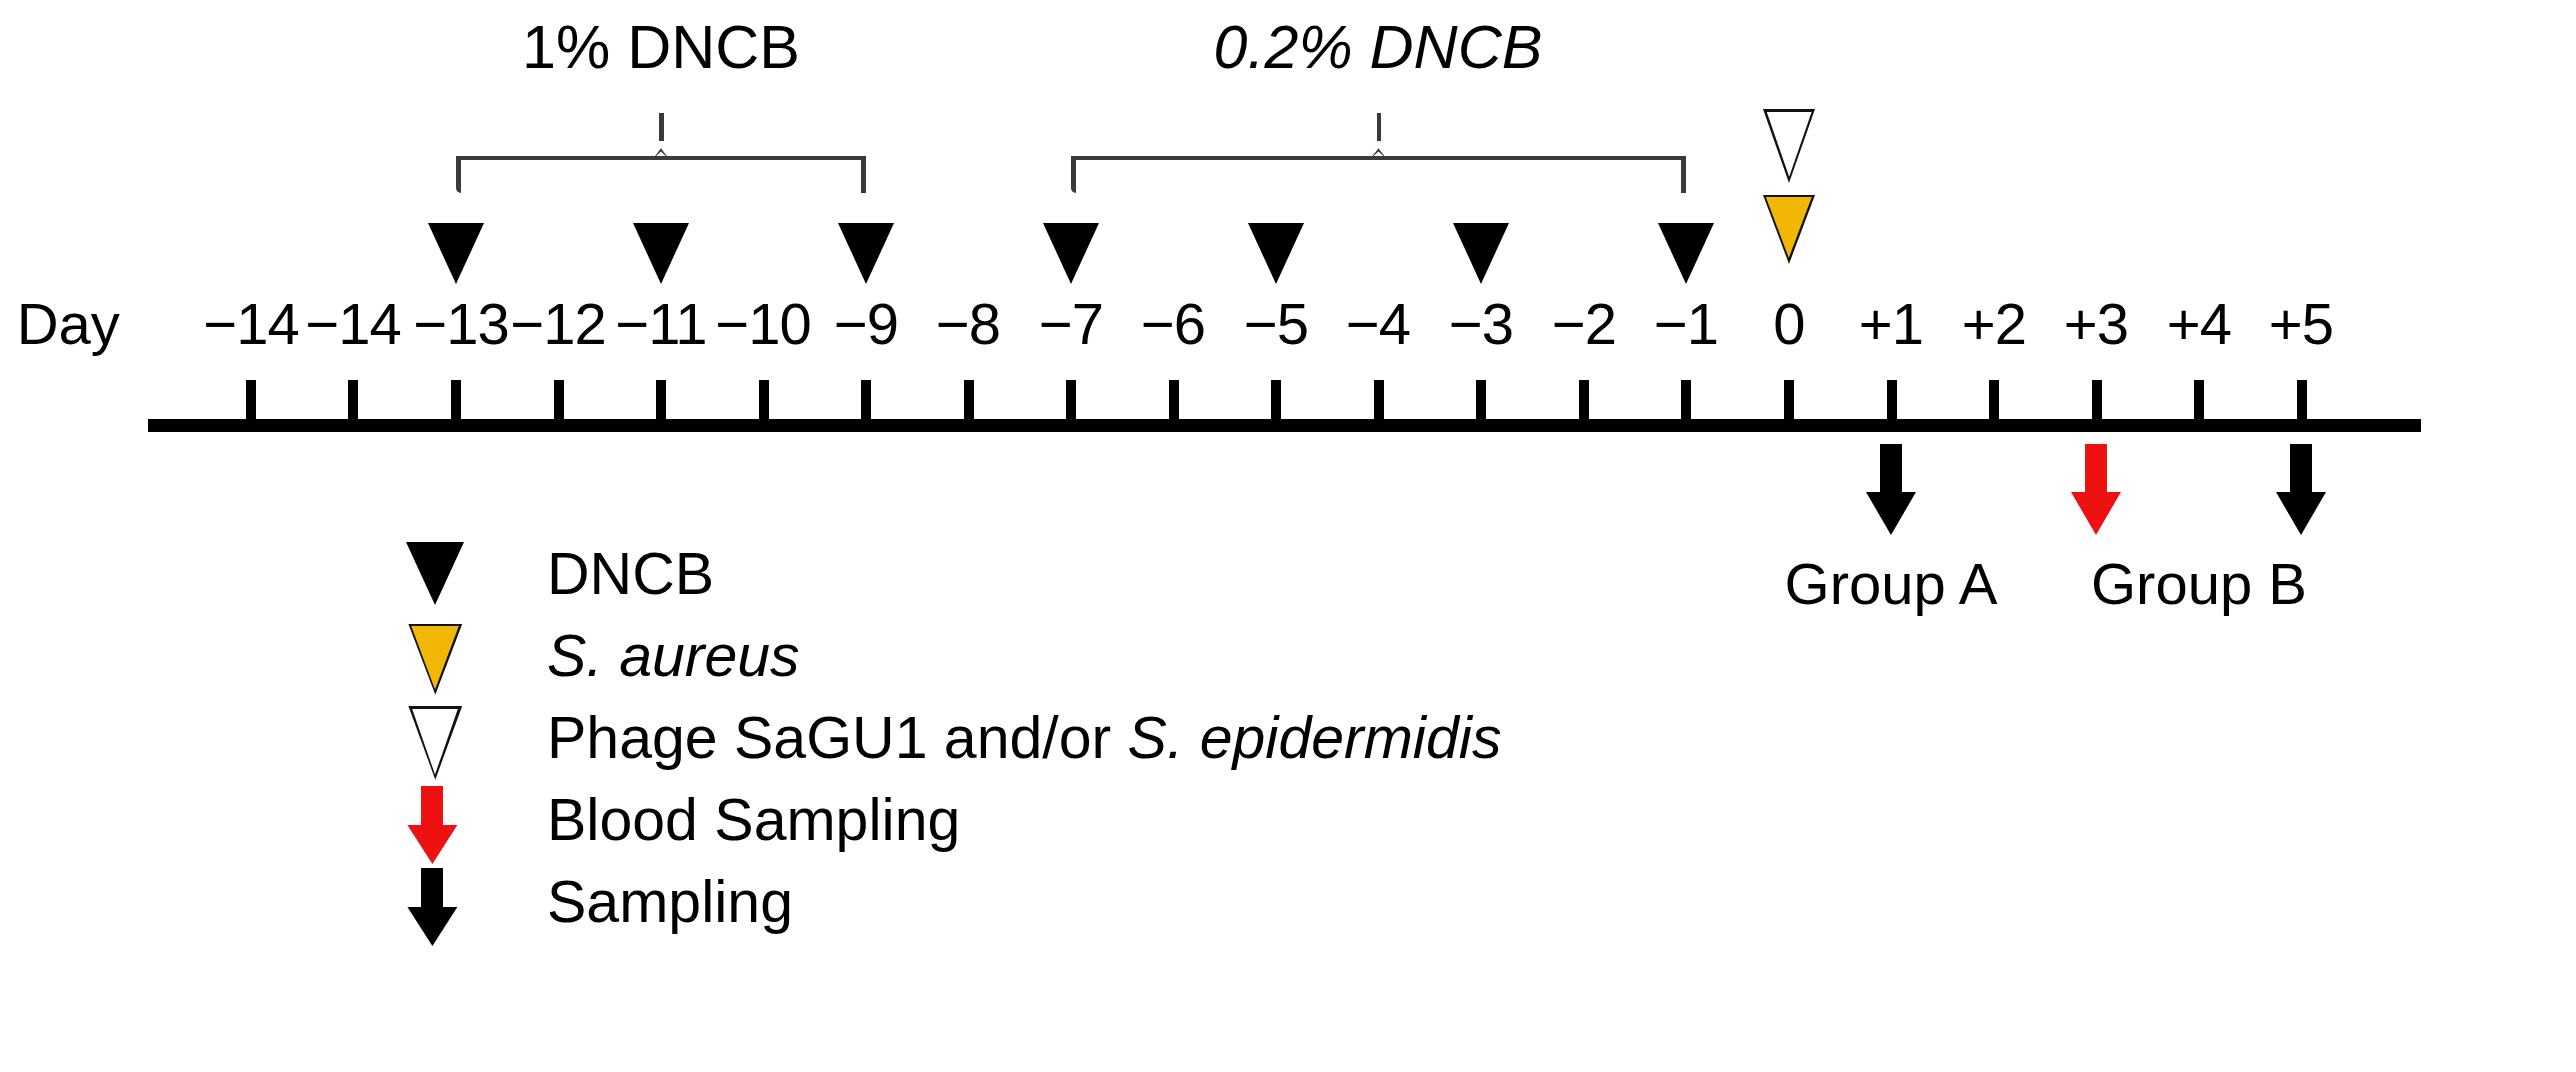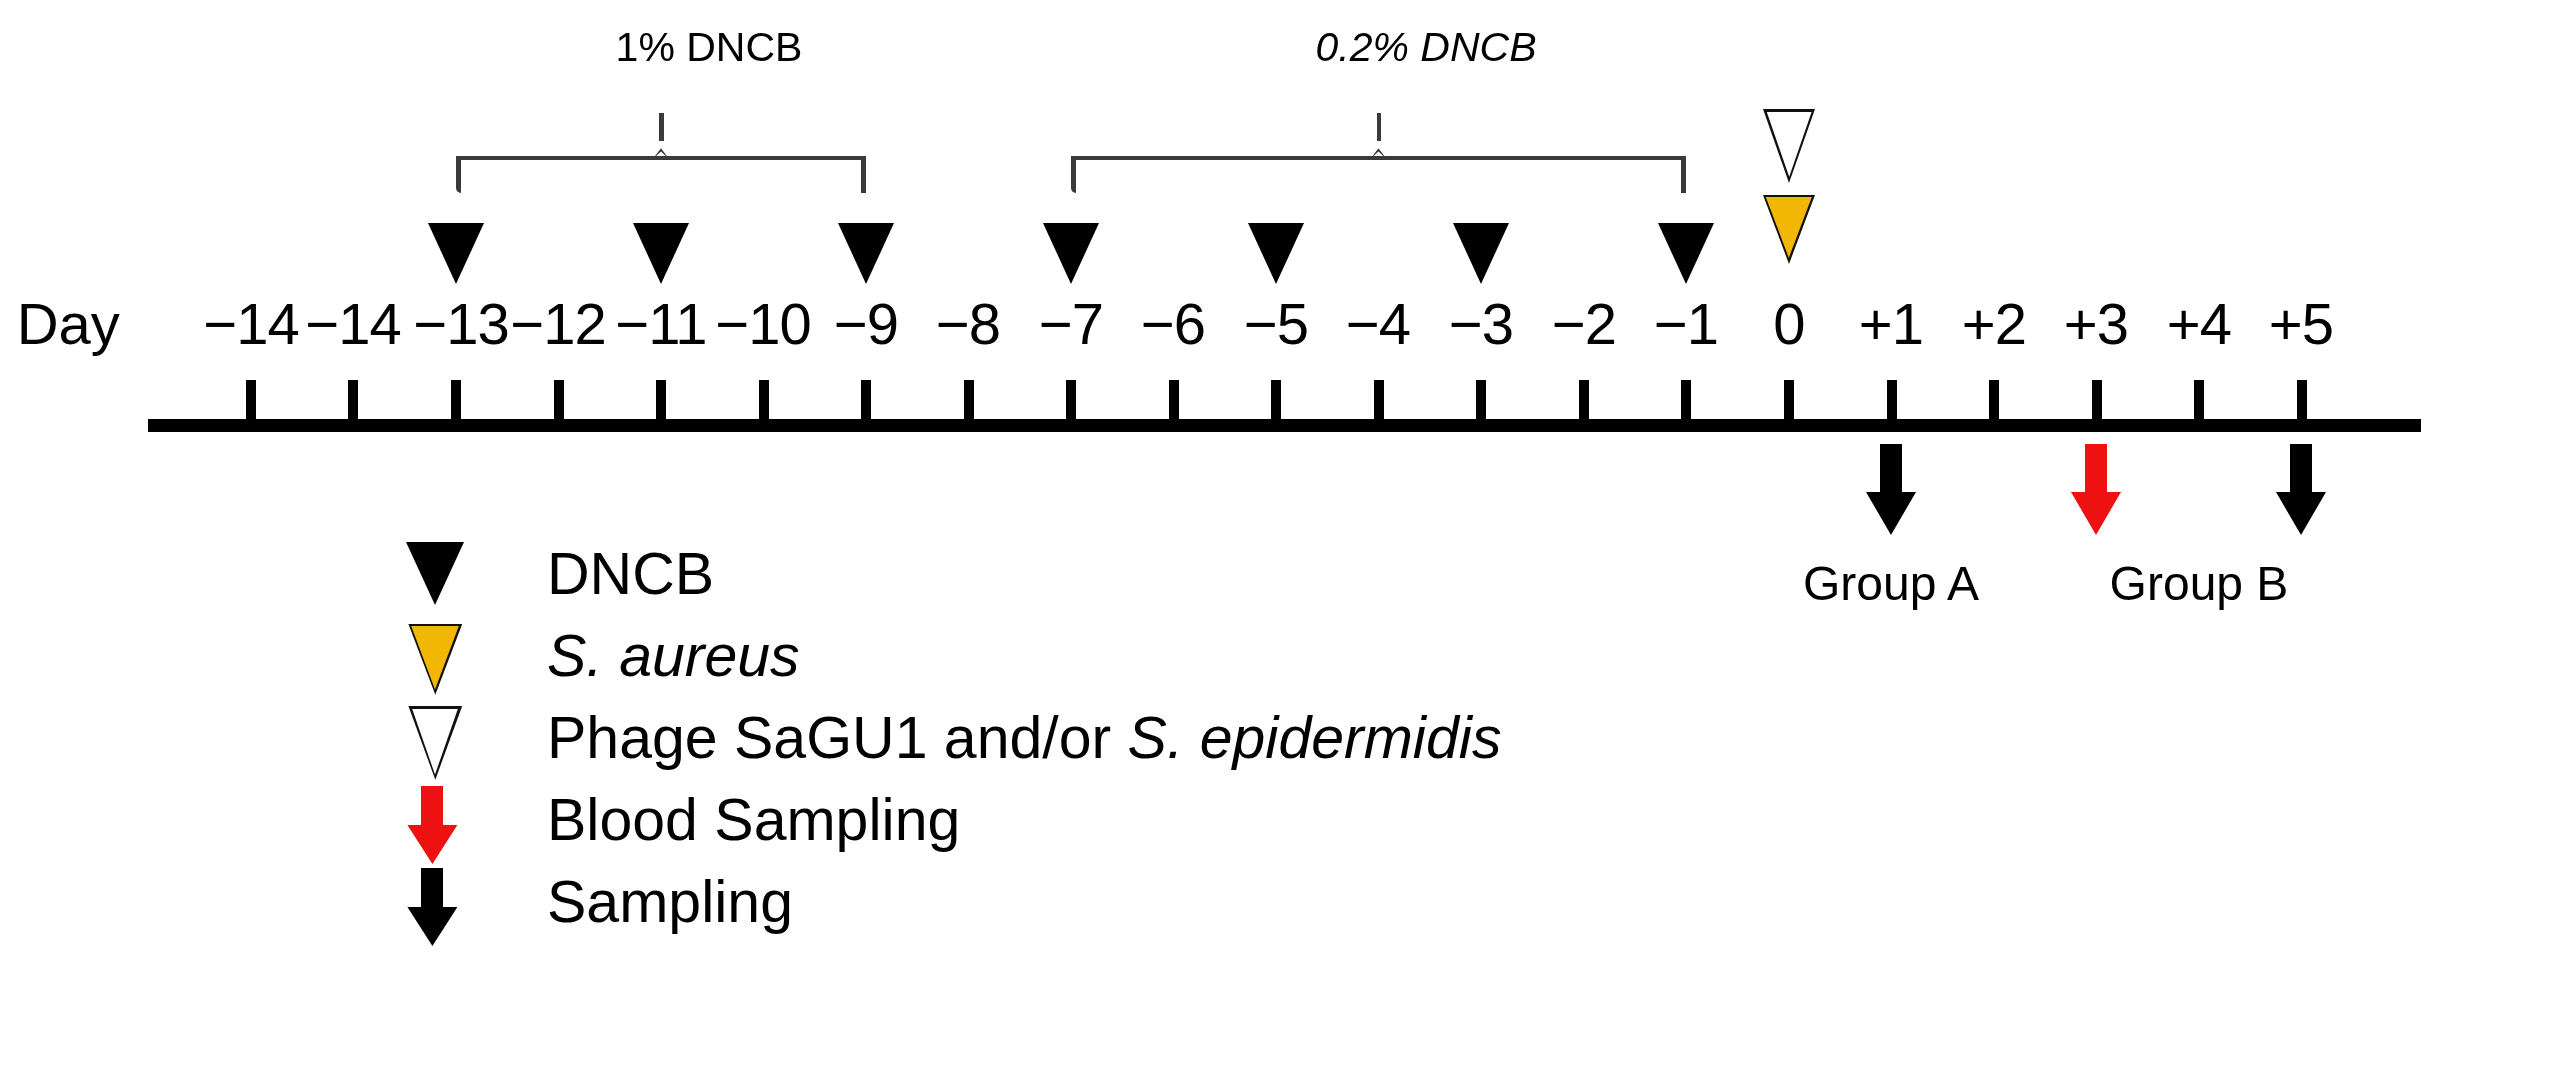--- a/index.html
+++ b/index.html
@@ -31,31 +31,31 @@
 
   
   .bracket{position:absolute;height:52px;}
   .bracket .bar{position:absolute;left:0;right:0;top:16.7px;height:4.6px;background:#3a3a3a;}
   .bracket .lend,.bracket .rend{position:absolute;top:16.7px;width:4.6px;height:37px;background:#3a3a3a;}
   .bracket .lend{left:0;border-bottom-left-radius:9.3px;}
   .bracket .rend{right:0;}
   .bracket .stem{position:absolute;top:-26px;width:4.6px;height:28px;background:#3a3a3a;left:50%;margin-left:-1.9px;}
   .bracket .nub{position:absolute;top:9.3px;left:50%;margin-left:-8.4px;width:16.7px;height:11px;
       background:#3a3a3a;clip-path:polygon(0 100%,50% 0,100% 100%,50% 28%);}
-  .bracket-label{position:absolute;font-size:41px;line-height:61px;white-space:nowrap;
-      transform:translateX(-50%);margin-left:48px;}
+  .bracket-label{position:absolute;font-size:61px;line-height:61px;white-space:nowrap;
+      transform:translateX(-50%);}
 
   
   .darrow{position:absolute;width:50px;height:89px;}
   .darrow .shaft{position:absolute;left:14px;top:0;width:22px;height:54px;}
   .darrow .head{position:absolute;left:0;top:48px;width:50px;height:43px;
       clip-path:polygon(0 0,100% 0,50% 100%);}
 
   
-  .group-label{position:absolute;font-size:48px;line-height:58px;white-space:nowrap;
+  .group-label{position:absolute;font-size:58px;line-height:58px;white-space:nowrap;
       transform:translateX(-50%);}
 
   
   #legend{position:absolute;left:399px;top:538px;}
   .legend-row{position:relative;height:82px;}
   .legend-icon{position:absolute;left:0;top:0;width:84px;height:78px;}
   .legend-text{position:absolute;left:148px;top:3.7px;font-size:59px;line-height:65px;white-space:nowrap;}
   .it{font-style:italic;}
 </style>
 </head>

